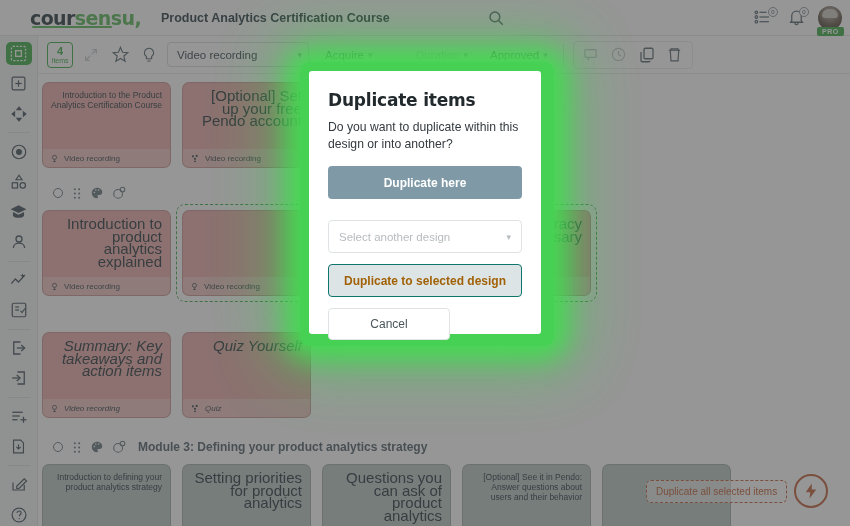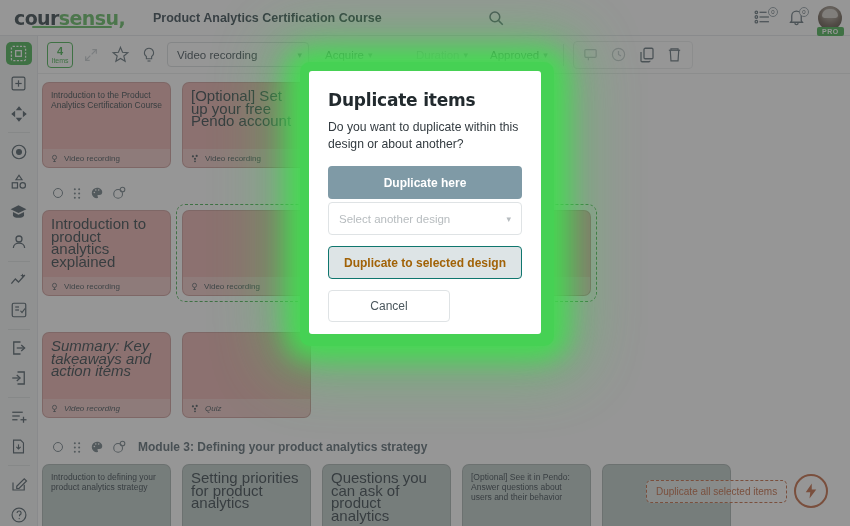--- a/index.html
+++ b/index.html
@@ -19,34 +19,34 @@
   }
 
   
   .topbar {
     position:absolute; top:0; left:0; right:0; height:36px;
     background:#ffffff;
     border-bottom:1px solid #e3e5e8;
     display:flex; align-items:center;
   }
   .logo-wrap {
-    display:flex; align-items:baseline; margin-left:14px;
+    display:flex; align-items:baseline; margin-left:30px;
   }
   .logo {
     font-size:19px; font-weight:bold; letter-spacing:-0.6px;
     font-family:"DejaVu Sans", sans-serif;
   }
   .logo .l-dark { color:#2e3c43; }
   .logo .l-green { color:#5cb85c; }
   .logo-underline {
     position:absolute; left:32px; top:26px; width:80px; height:2px;
     background:#5cb85c; border-radius:2px;
   }
   .doc-title {
-    margin-left:28px; font-size:12.5px; font-weight:bold; color:#30404a;
+    margin-left:20px; font-size:12.5px; font-weight:bold; color:#30404a;
   }
   .search-icon-btn {
     position:absolute; left:487px; top:9px;
     width:18px; height:18px;
   }
   .topbar-right {
     position:absolute; right:8px; top:0; height:36px;
     display:flex; align-items:center; gap:11px;
   }
   .badge-count {
@@ -112,21 +112,21 @@
   .select-pill.plain { border:none; gap:4px; }
   .select-pill.muted { color:#b9bfc3; }
   .caret { font-size:9px; color:#8a949a; }
   .tb-divider { width:1px; height:22px; background:#e4e7e9; margin:0 2px; }
   .tb-group { display:flex; align-items:center; gap:6px;
               border:1px solid #e9ebec; border-radius:4px; padding:2px 6px; }
 
   
   .canvas {
     position:absolute; left:38px; top:74px; right:0; bottom:0;
-    background:#ffffff; overflow:hidden;
+    background:#ffffff; overflow:hidden;text-align:right;
   }
   .row { position:absolute; display:flex; gap:11px; }
 
   .card {
     width:129px; height:86px; border-radius:7px;
     position:relative; overflow:hidden;
     border:1px solid rgba(0,0,0,0.12);
     display:flex; flex-direction:column;
     font-family:"Liberation Sans", sans-serif;
   }
@@ -193,21 +193,21 @@
     margin-top:9px; font-size:12.2px; line-height:17px; color:#333b40;
   }
   .btn {
     display:block; width:100%; height:33px; border-radius:4px;
     font-size:12px; font-weight:bold; text-align:center; line-height:33px;
     border:1px solid transparent; cursor:pointer; background:none;
     font-family:"Liberation Sans", sans-serif;
   }
   .btn-primary { background:#7f9aa6; color:#ffffff; margin-top:13px; }
   .select-box {
-    width:100%; height:33px; margin-top:3px;
+    width:100%; height:33px; margin-top:21px;
     border:1px solid #dfe3e5; border-radius:4px; background:#fff;
     display:flex; align-items:center; justify-content:space-between;
     padding:0 10px; font-size:11.5px; color:#b7bcbf;gap:20px;
   }
   .btn-disabled {
     background:#dde4e6; color:#a16207; margin-top:11px; border:1px solid #0f766e;
   }
   .btn-cancel {
     width:122px; height:32px; line-height:30px; margin-top:11px;
     background:#ffffff; border:1px solid #dfe3e5; color:#4a565c; font-weight:normal;
@@ -555,20 +555,21 @@
         <div class="card-foot">
           <svg width="9" height="9" viewBox="0 0 24 24" stroke="#3b4950" stroke-width="2" fill="none">
               <circle cx="12" cy="9" r="5.5"></circle>
               <line x1="12" y1="15" x2="12" y2="20"></line>
               <line x1="8.5" y1="20" x2="15.5" y2="20"></line>
             </svg>
           <span>Video recording</span>
         </div>
       </div>
       <div class="card red">
+        <div class="card-title">Quiz Yourself</div>
         <div class="card-foot">
           <svg width="10" height="10" viewBox="0 0 24 24" fill="#3b4950">
               <circle cx="7" cy="8" r="2.6"></circle>
               <circle cx="16" cy="7" r="2.6"></circle>
               <circle cx="12" cy="14" r="2.6"></circle>
               <circle cx="12" cy="20" r="2.2"></circle>
             </svg>
           <span>Quiz</span>
         </div>
       </div>
@@ -632,21 +633,21 @@
     </div>
 
   </div>
 </div>
 
 <div id="dim"></div>
 <div id="glow"></div>
 
 <div class="modal">
   <h1>Duplicate items</h1>
-  <p>Do you want to duplicate within this design or about another?</p>
+  <p>Do you want to duplicate within this design or into another?</p>
 
   <button class="btn btn-primary">Duplicate here</button>
 
   <div class="select-box">
     <span>Select another design</span>
     <span style="font-size:9px;color:#b7bcbf;">▾</span>
   </div>
 
   <button class="btn btn-disabled">Duplicate to selected design</button>
 

